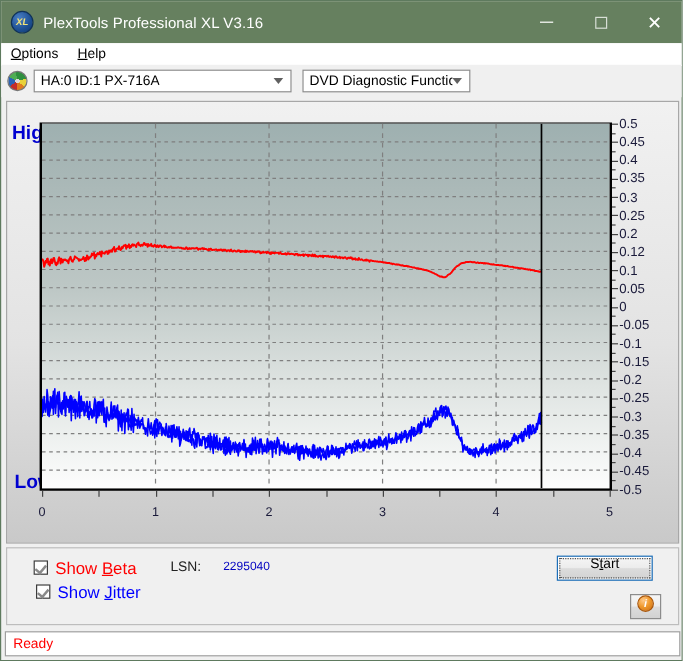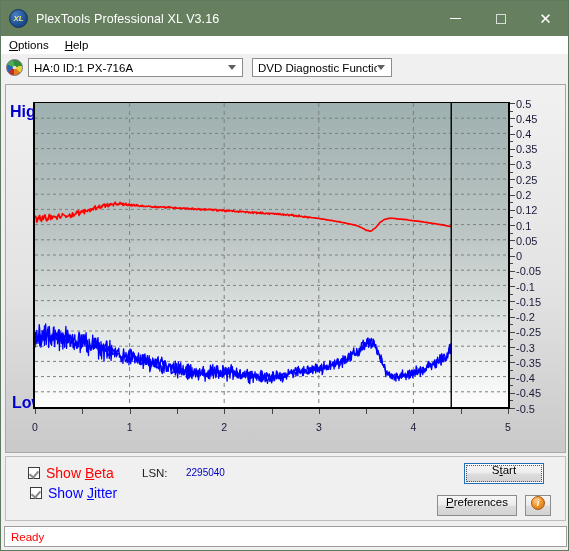--- a/index.html
+++ b/index.html
@@ -380,23 +380,20 @@
     </div>
 
     <div class="lsn-label">LSN:</div>
     <div class="lsn-value">2295040</div>
 
     <div class="btn" id="btn-start">
       <span>S<u>t</u>art</span>
       <span class="inner"></span>
     </div>
 
-    <div class="btn" id="btn-prefs">
-      <span><u>P</u>references</span>
-    </div>
 
     <div class="btn" id="btn-info">
       <span class="info-glyph">i</span>
     </div>
   </div>
 
   <div class="statusbar">
     <span class="status-text">Ready</span>
   </div>
 

